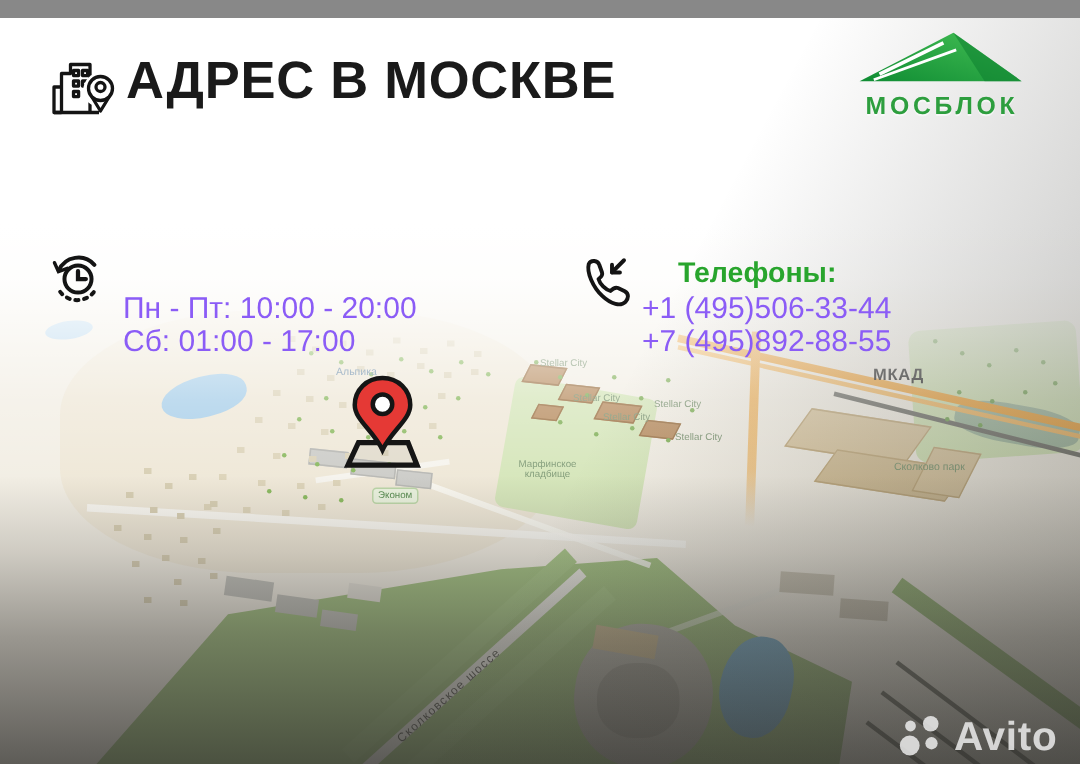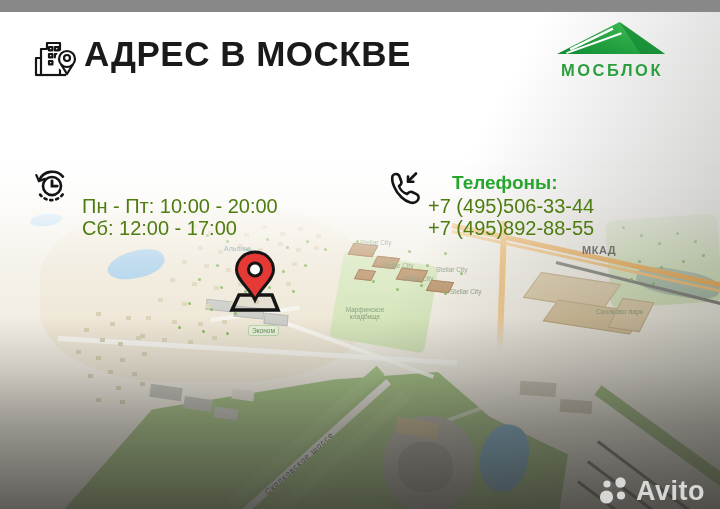--- a/index.html
+++ b/index.html
@@ -16,22 +16,22 @@
     background:linear-gradient(180deg,#fff 0%,#fff 27%,rgba(255,255,255,.93) 34%,rgba(255,255,255,.6) 42%,rgba(255,255,255,.26) 50%,rgba(255,255,255,0) 61%); }
   .dark-fade { position:absolute; inset:0; pointer-events:none;
     background:
       linear-gradient(118deg, rgba(55,55,50,0) 55%, rgba(55,55,50,.18) 78%, rgba(48,48,44,.35) 100%),
       linear-gradient(180deg, rgba(64,62,58,0) 60%, rgba(64,62,58,.2) 70%, rgba(58,56,52,.48) 81%, rgba(46,45,42,.8) 100%); }
 
   
   .title { position:absolute; left:84px; top:22px; font-size:35px; font-weight:700; color:#1a1a1a; letter-spacing:.5px; }
   .address { position:absolute; left:36px; top:88px; width:665px; font-size:17px; font-weight:700; color:#28a52d; }
   .sec-label { position:absolute; font-size:19px; font-weight:700; color:#28a52d; }
-  .sec-lines { position:absolute; font-size:20px; font-weight:500; color:#4d7c0f; line-height:21.5px; }
-  .logo-wrap { position:absolute; left:544px; top:8px; width:136px; text-align:center; }
+  .sec-lines { position:absolute; font-size:20px; font-weight:500; color:#8b5cf6; line-height:21.5px; }
+  .logo-wrap { position:absolute; left:560px; top:8px; width:136px; text-align:center; }
   .logo-text { display:block; margin-top:1px; font-size:16.5px; font-weight:700; color:#2d9e3e; letter-spacing:2.5px;
                text-shadow:0 1px 0 rgba(255,255,255,.55); }
 
   
   .watermark { position:absolute; left:598px; top:464px; display:flex; align-items:center; gap:5px; }
   .watermark-text { font-size:27px; font-weight:700; color:rgba(236,236,236,.85); letter-spacing:.5px; }
 
   
   .houses1 { left:192px; top:212px; width:5px; height:4px; background:#ddd4ba;
     box-shadow:16px 7px #ddd4ba,34px 3px #ddd4ba,52px 9px #ddd4ba,70px 1px #ddd4ba,88px 8px #ddd4ba,106px 3px #ddd4ba,124px 10px #ddd4ba,
@@ -180,33 +180,33 @@
     <g fill="none" stroke="#141414" stroke-linecap="round">
       <circle cx="20" cy="19" r="9.5" stroke-width="2.8"></circle>
       <path d="M20 13.5 V19 H25.5" stroke-width="3"></path>
       <path d="M31.5 9 A15 15 0 0 0 6.5 13" stroke-width="2.8"></path>
       <path d="M3.5 7.5 L6.3 13.8 L12.5 11.5" stroke-width="2.4" fill="none"></path>
       <path d="M7.5 28 A15 15 0 0 0 33 25" stroke-width="2.8" stroke-dasharray="2.2 4"></path>
     </g>
   </svg>
   <div class="sec-lines" style="left:82px;top:184px">
     <div>Пн - Пт: 10:00 - 20:00</div>
-    <div>Сб: 12:00 - 17:00</div>
+    <div>Сб: 01:00 - 17:00</div>
   </div>
 
   <svg style="position:absolute;left:384px;top:156px" width="38" height="40" viewBox="0 0 38 40">
     <g fill="none" stroke="#141414" stroke-width="2.6" stroke-linejoin="round" stroke-linecap="round">
       <path d="M8.5 8 C10 5 14.5 5.5 15.5 8.5 L17.3 13.5 C18 15.5 16.5 17 15 18 C16 21.5 19.5 25 23 26 C24.3 24.6 26 23.2 28 24 L32.5 26.2 C35.5 27.8 35 31.2 33 33.2 C29.8 36.4 23.5 35 17.5 29.3 C11.4 23.5 7 13.8 8.5 8 Z"></path>
       <path d="M32 5.5 L24 13.5"></path>
       <path d="M24 8.5 L24 13.7 L29.3 13.7"></path>
     </g>
   </svg>
   <div class="sec-label" style="left:452px;top:160px">Телефоны:</div>
   <div class="sec-lines" style="left:428px;top:184px">
-    <div>+7 (495)506-33-44</div>
+    <div>+1 (495)506-33-44</div>
     <div>+7 (495)892-88-55</div>
   </div>
 
   <div class="watermark">
     <svg width="33" height="31" viewBox="0 0 33 31">
       <g fill="rgba(236,236,236,0.85)">
         <circle cx="9" cy="8" r="3.6"></circle>
         <circle cx="22.5" cy="6.5" r="5.2"></circle>
         <circle cx="8.5" cy="21" r="6.6"></circle>
         <circle cx="23" cy="19.5" r="4.1"></circle>

